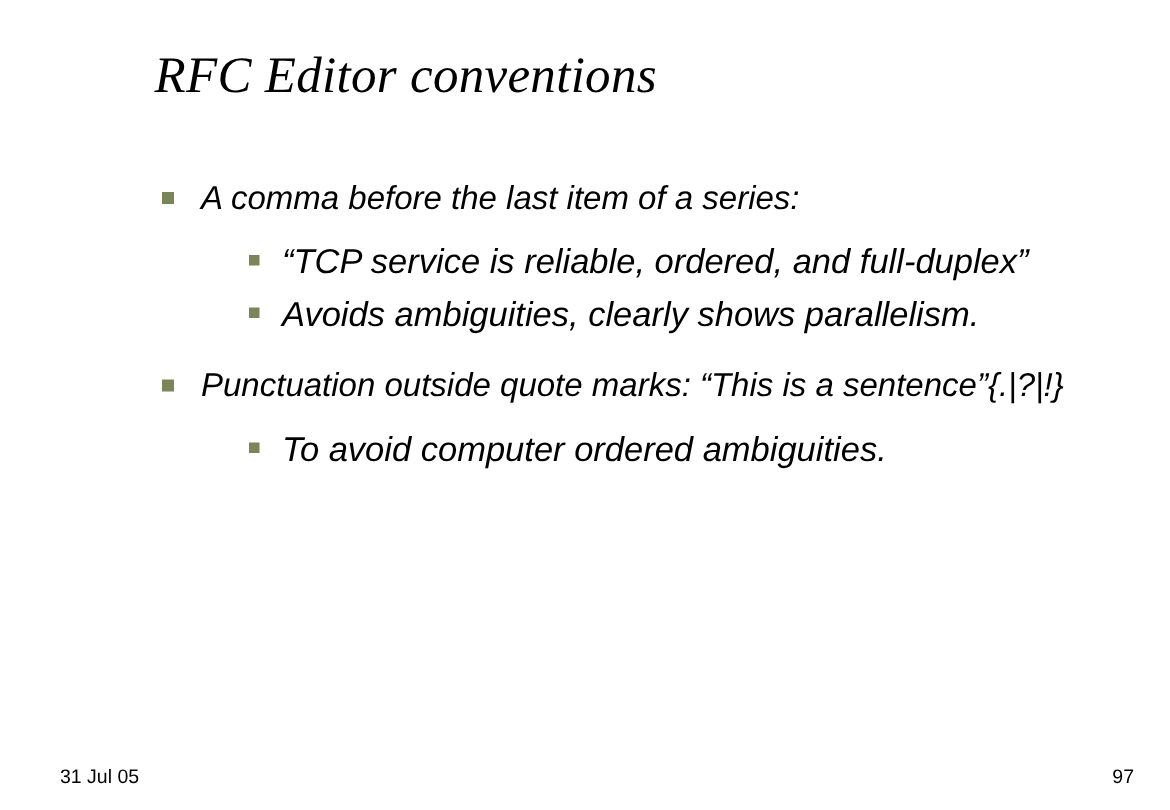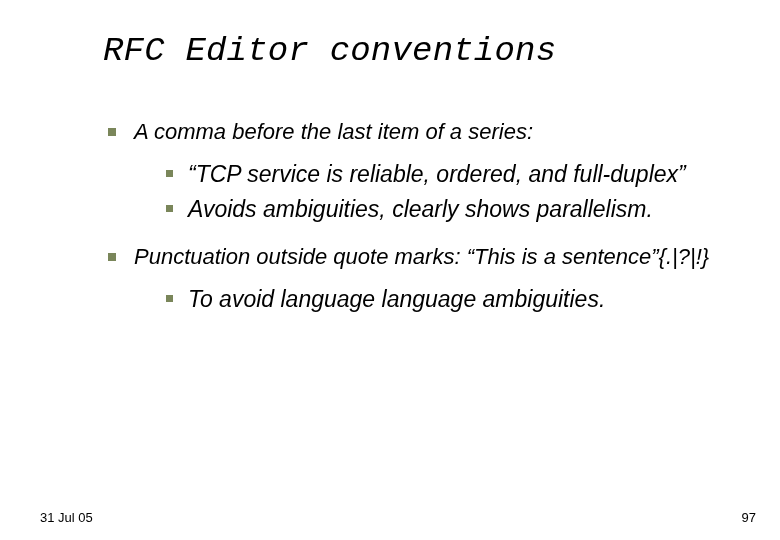--- a/index.html
+++ b/index.html
@@ -16,21 +16,21 @@
     position: relative;
     width: 780px;
     height: 540px;
     box-sizing: border-box;
   }
   .title {
     position: absolute;
     left: 103px;
     top: 32px;
     font-size: 34px;
-    font-family: Liberation Mono, monospace;
+    font-family: Liberation Serif, serif;
     font-style: italic;
     font-weight: 400;
     letter-spacing: 0.2px;
   }
   .content {
     position: absolute;
     left: 108px;
     top: 118px;
     right: 40px;
   }
@@ -107,21 +107,21 @@
           </li>
           <li>
             <span>Avoids ambiguities, clearly shows parallelism.</span>
           </li>
         </ul>
       </li>
       <li>
         <span>Punctuation outside quote marks: “This is a sentence”{.|?|!}</span>
         <ul class="lvl2">
           <li>
-            <span>To avoid language language ambiguities.</span>
+            <span>To avoid computer ordered ambiguities.</span>
           </li>
         </ul>
       </li>
     </ul>
   </div>
 
   <div class="footer">
     <span class="date">31 Jul 05</span>
     <span class="center">RFC Editor</span>
     <span class="num">97</span>

